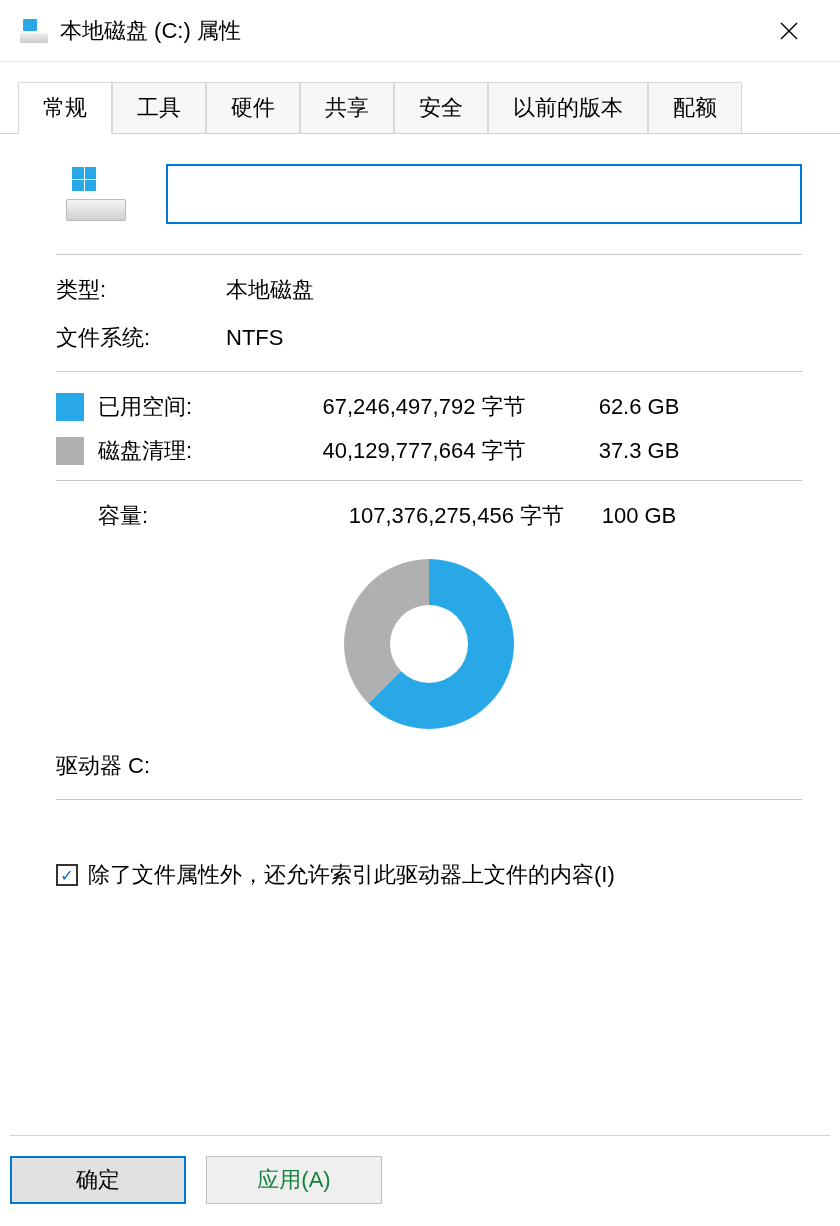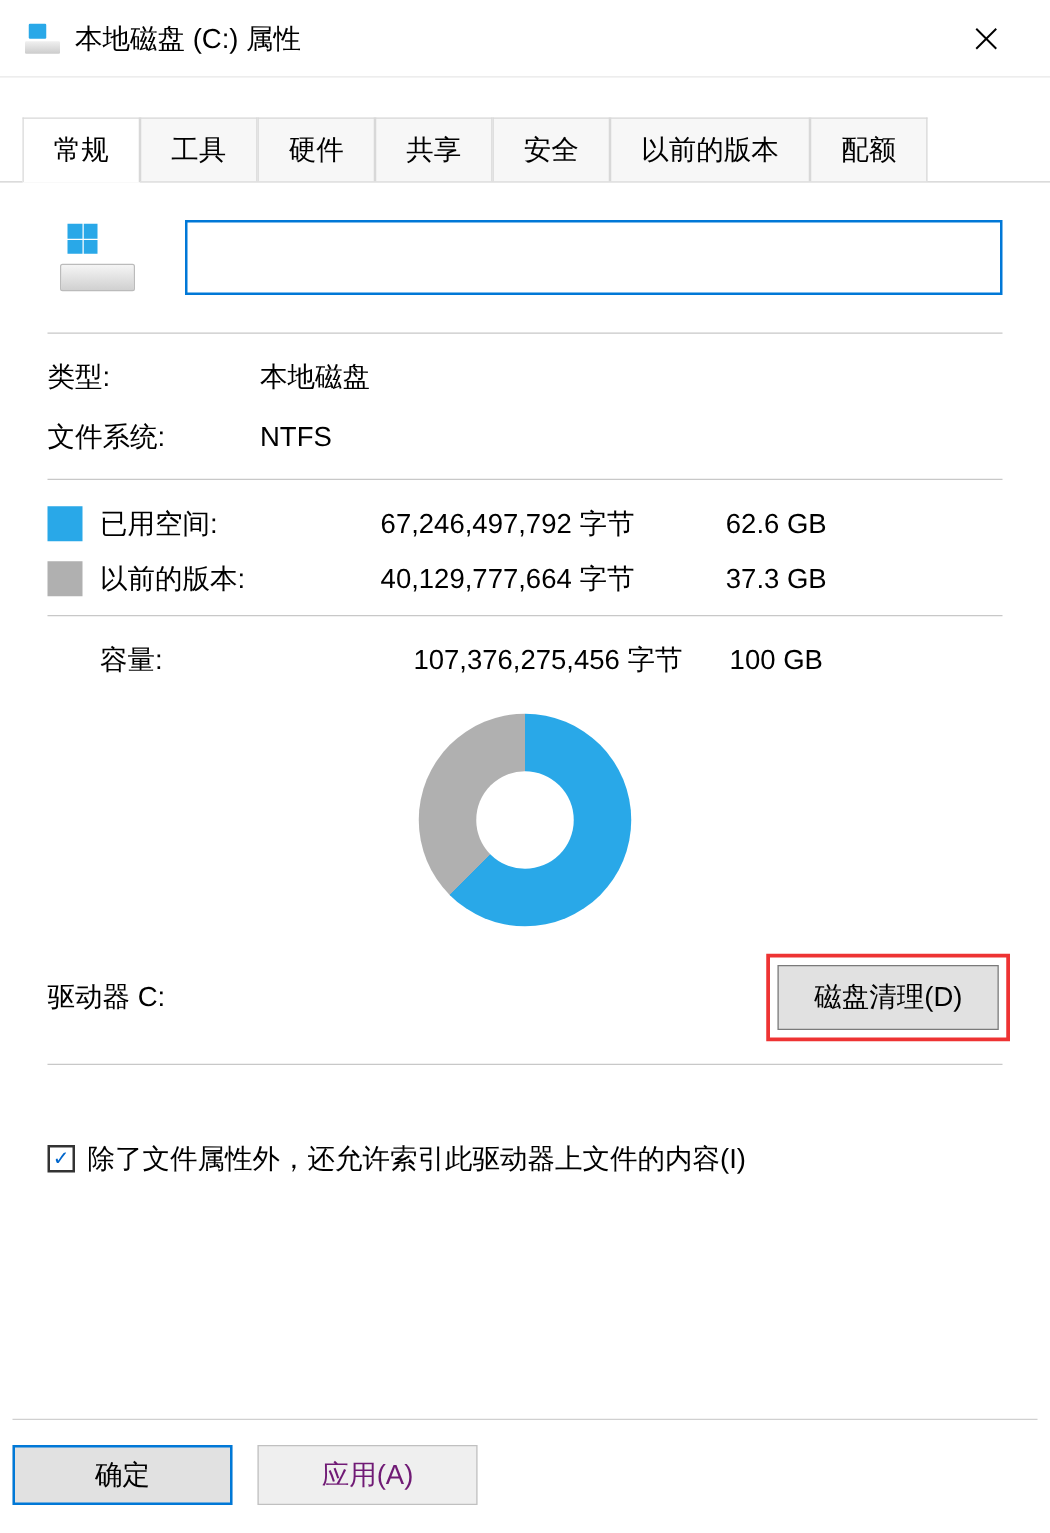--- a/index.html
+++ b/index.html
@@ -47,30 +47,30 @@
     border-bottom:1px solid #d0d0d0;
   }
   .tab {
     padding:10px 24px;
     border:1px solid #d8d8d8;
     border-bottom:none;
     background:#f7f7f7;
     margin-right:0;
     font-size:22px;
     position:relative;
-    margin-top:12px;
   }
   .tab.active {
     background:#fff;
     border-bottom:1px solid #fff;
     margin-bottom:-1px;
     z-index:1;
   }
   .content {
     padding:30px 38px 0 38px;
+    margin-left:18px;
   }
   .row-icon-input {
     display:flex; align-items:center; gap:40px;
     margin-bottom:30px;
   }
   .drive-icon-big {
     width:60px; height:54px; position:relative;
     flex-shrink:0; margin-left:10px;
   }
   .drive-icon-big .flag {
@@ -176,21 +176,21 @@
     background:#e1e1e1;
     font-size:22px;
     font-family:inherit;
     cursor:pointer;
   }
   .footer-buttons button.primary {
     border:2px solid #0078d7;
     background:#e1e1e1;
   }
   .footer-buttons button:disabled {
-    color:#701a75;
+    color:#15803d;
     background:#efefef;
     border-color:#c0c0c0;
     cursor:default;
   }
 </style>
 </head>
 <body>
 
 <div class="titlebar">
   <div class="drive-icon-small">
@@ -245,40 +245,37 @@
   <hr class="sep">
 
   <div class="space-row">
     <div class="swatch" style="background:#29a8e8"></div>
     <div class="space-label">已用空间:</div>
     <div class="space-bytes">67,246,497,792 字节</div>
     <div class="space-gb">62.6 GB</div>
   </div>
   <div class="space-row">
     <div class="swatch" style="background:#b0b0b0"></div>
-    <div class="space-label">以前的版本:</div>
+    <div class="space-label">磁盘清理:</div>
     <div class="space-bytes">40,129,777,664 字节</div>
     <div class="space-gb">37.3 GB</div>
   </div>
 
   <hr class="sep">
 
   <div class="total-row">
     <div class="total-label">容量:</div>
     <div class="total-bytes">107,376,275,456 字节</div>
     <div class="total-gb">100 GB</div>
   </div>
 
   <div class="donut-area">
     <div class="donut"></div>
     <div class="drive-label-row">
       <div class="drive-label-text">驱动器 C:</div>
-      <div class="cleanup-highlight">
-        <button class="cleanup-btn">磁盘清理(D)</button>
-      </div>
     </div>
   </div>
 
   <hr class="sep" style="margin-top:18px">
 
   <div style="height:40px"></div>
 
   <div class="checkbox-row">
     <span class="cb">✓</span>
     <span>除了文件属性外，还允许索引此驱动器上文件的内容(I)</span>

